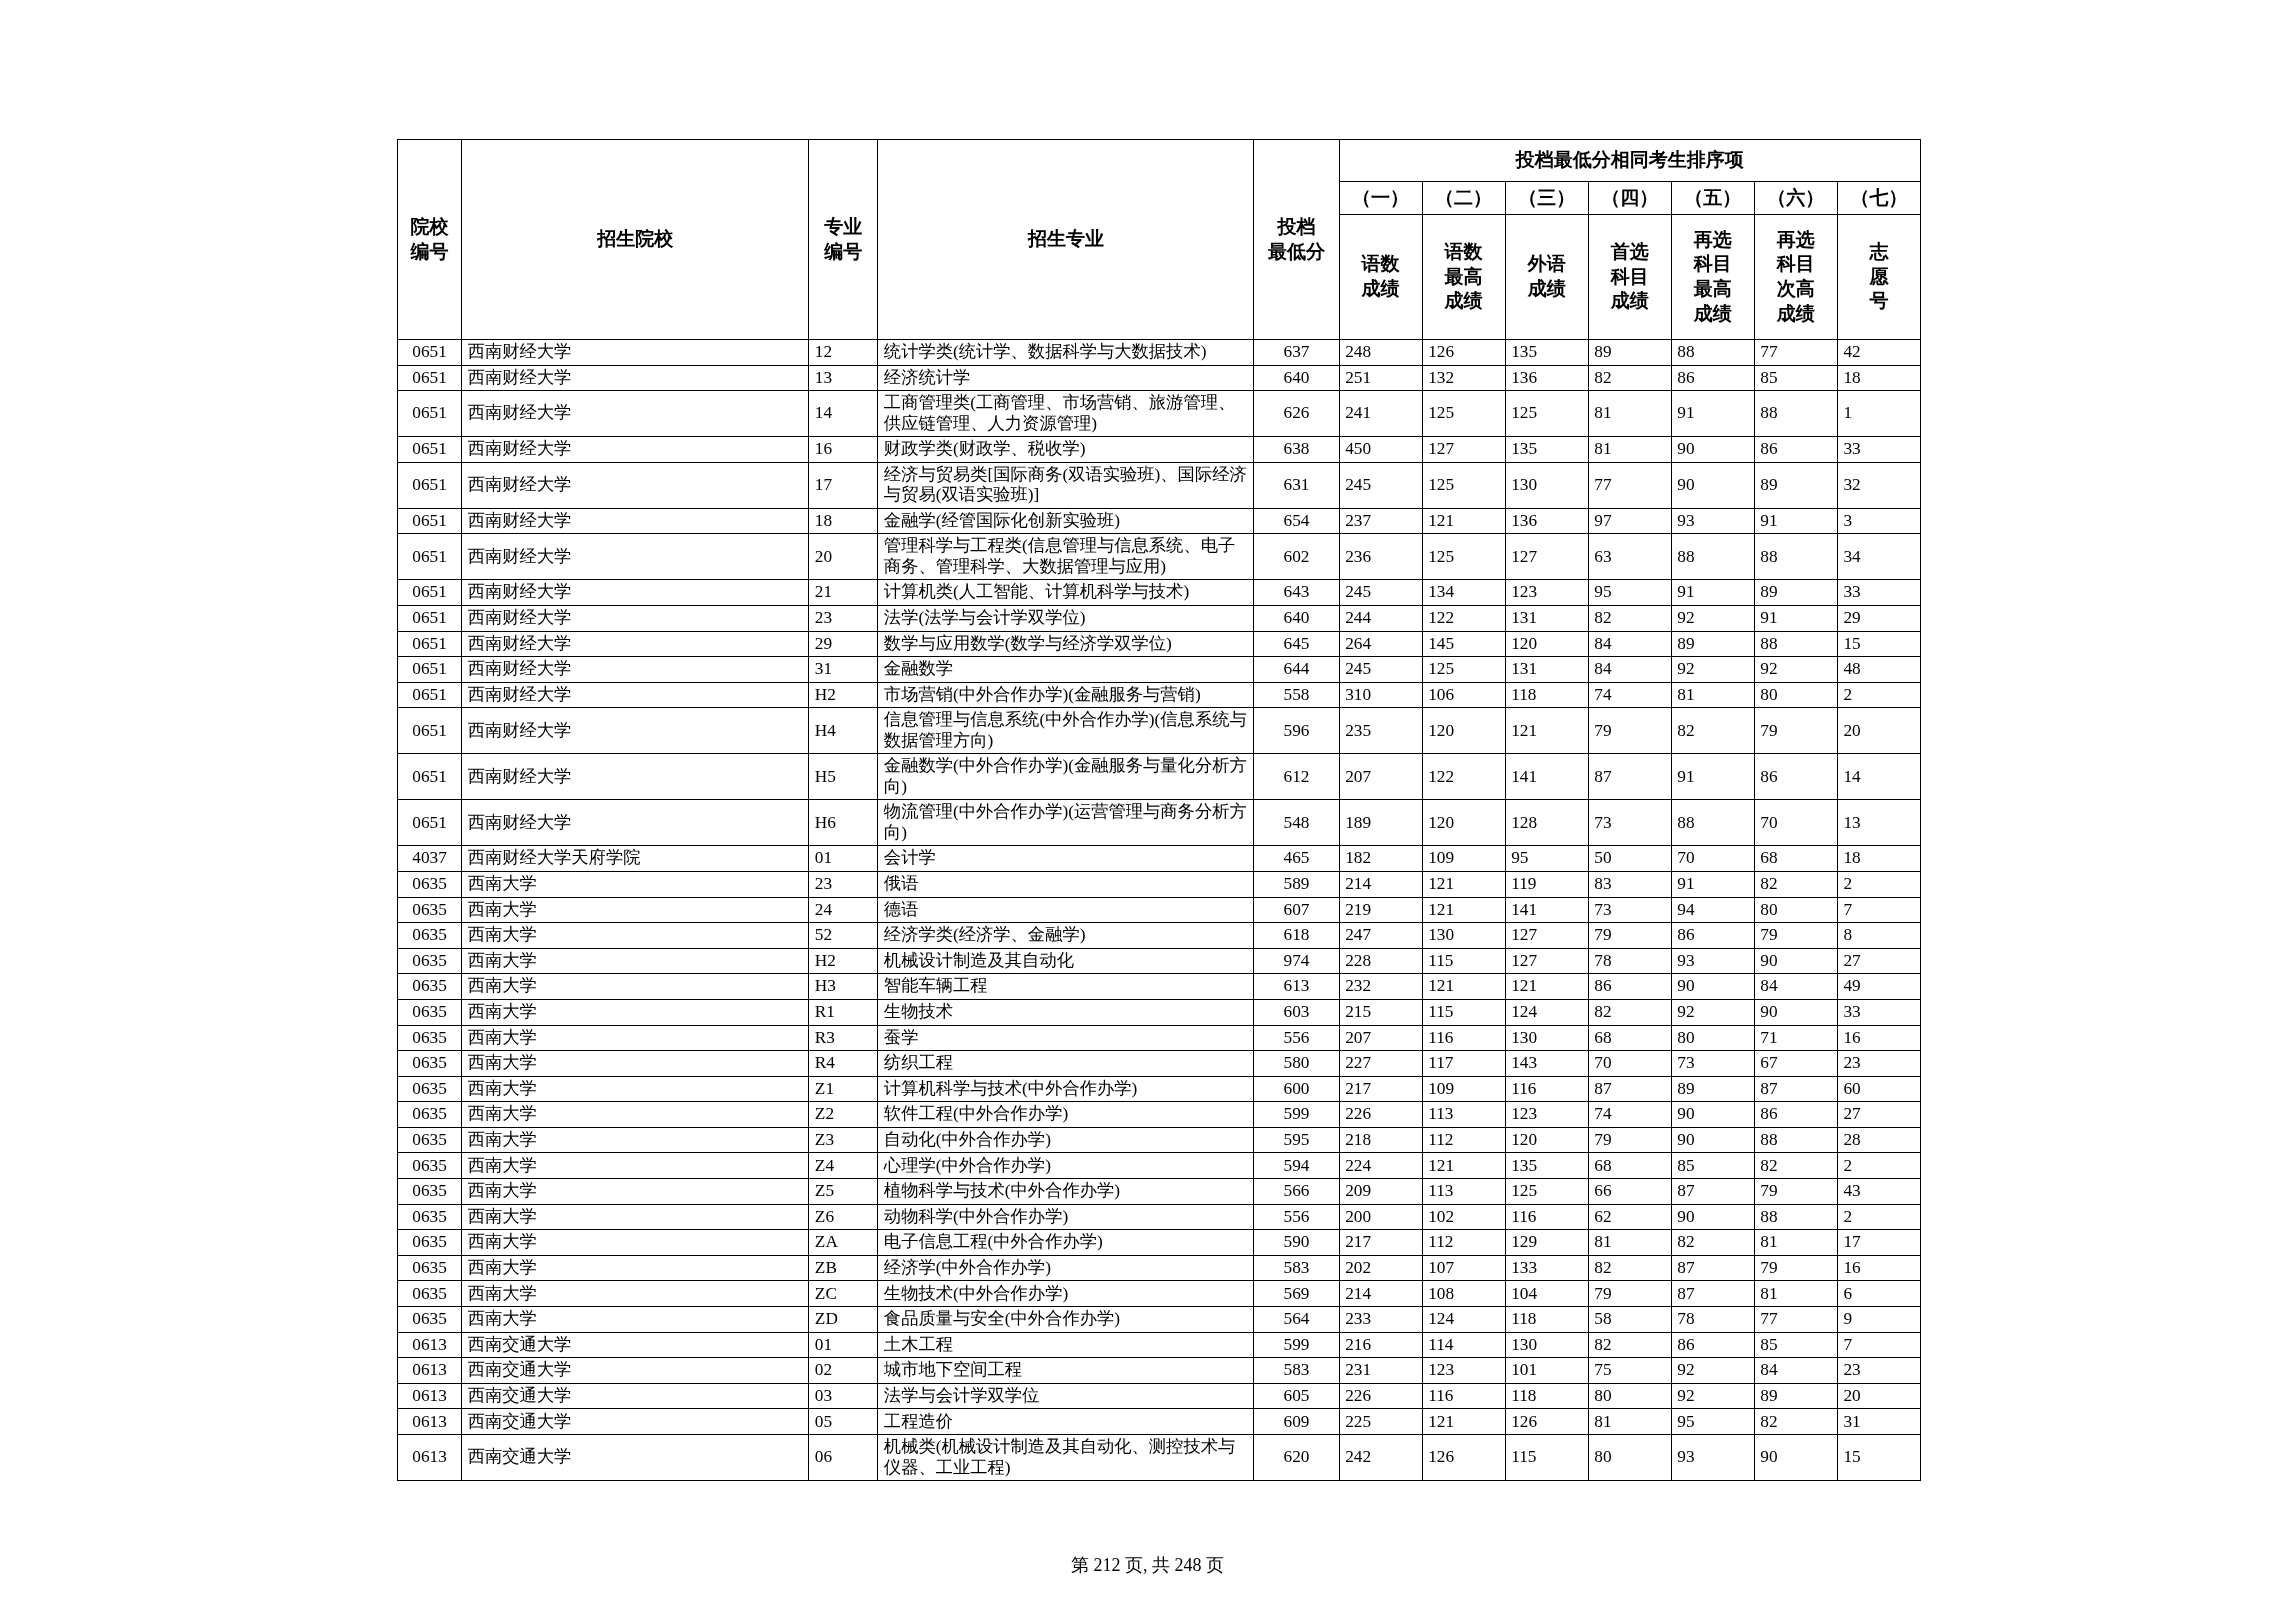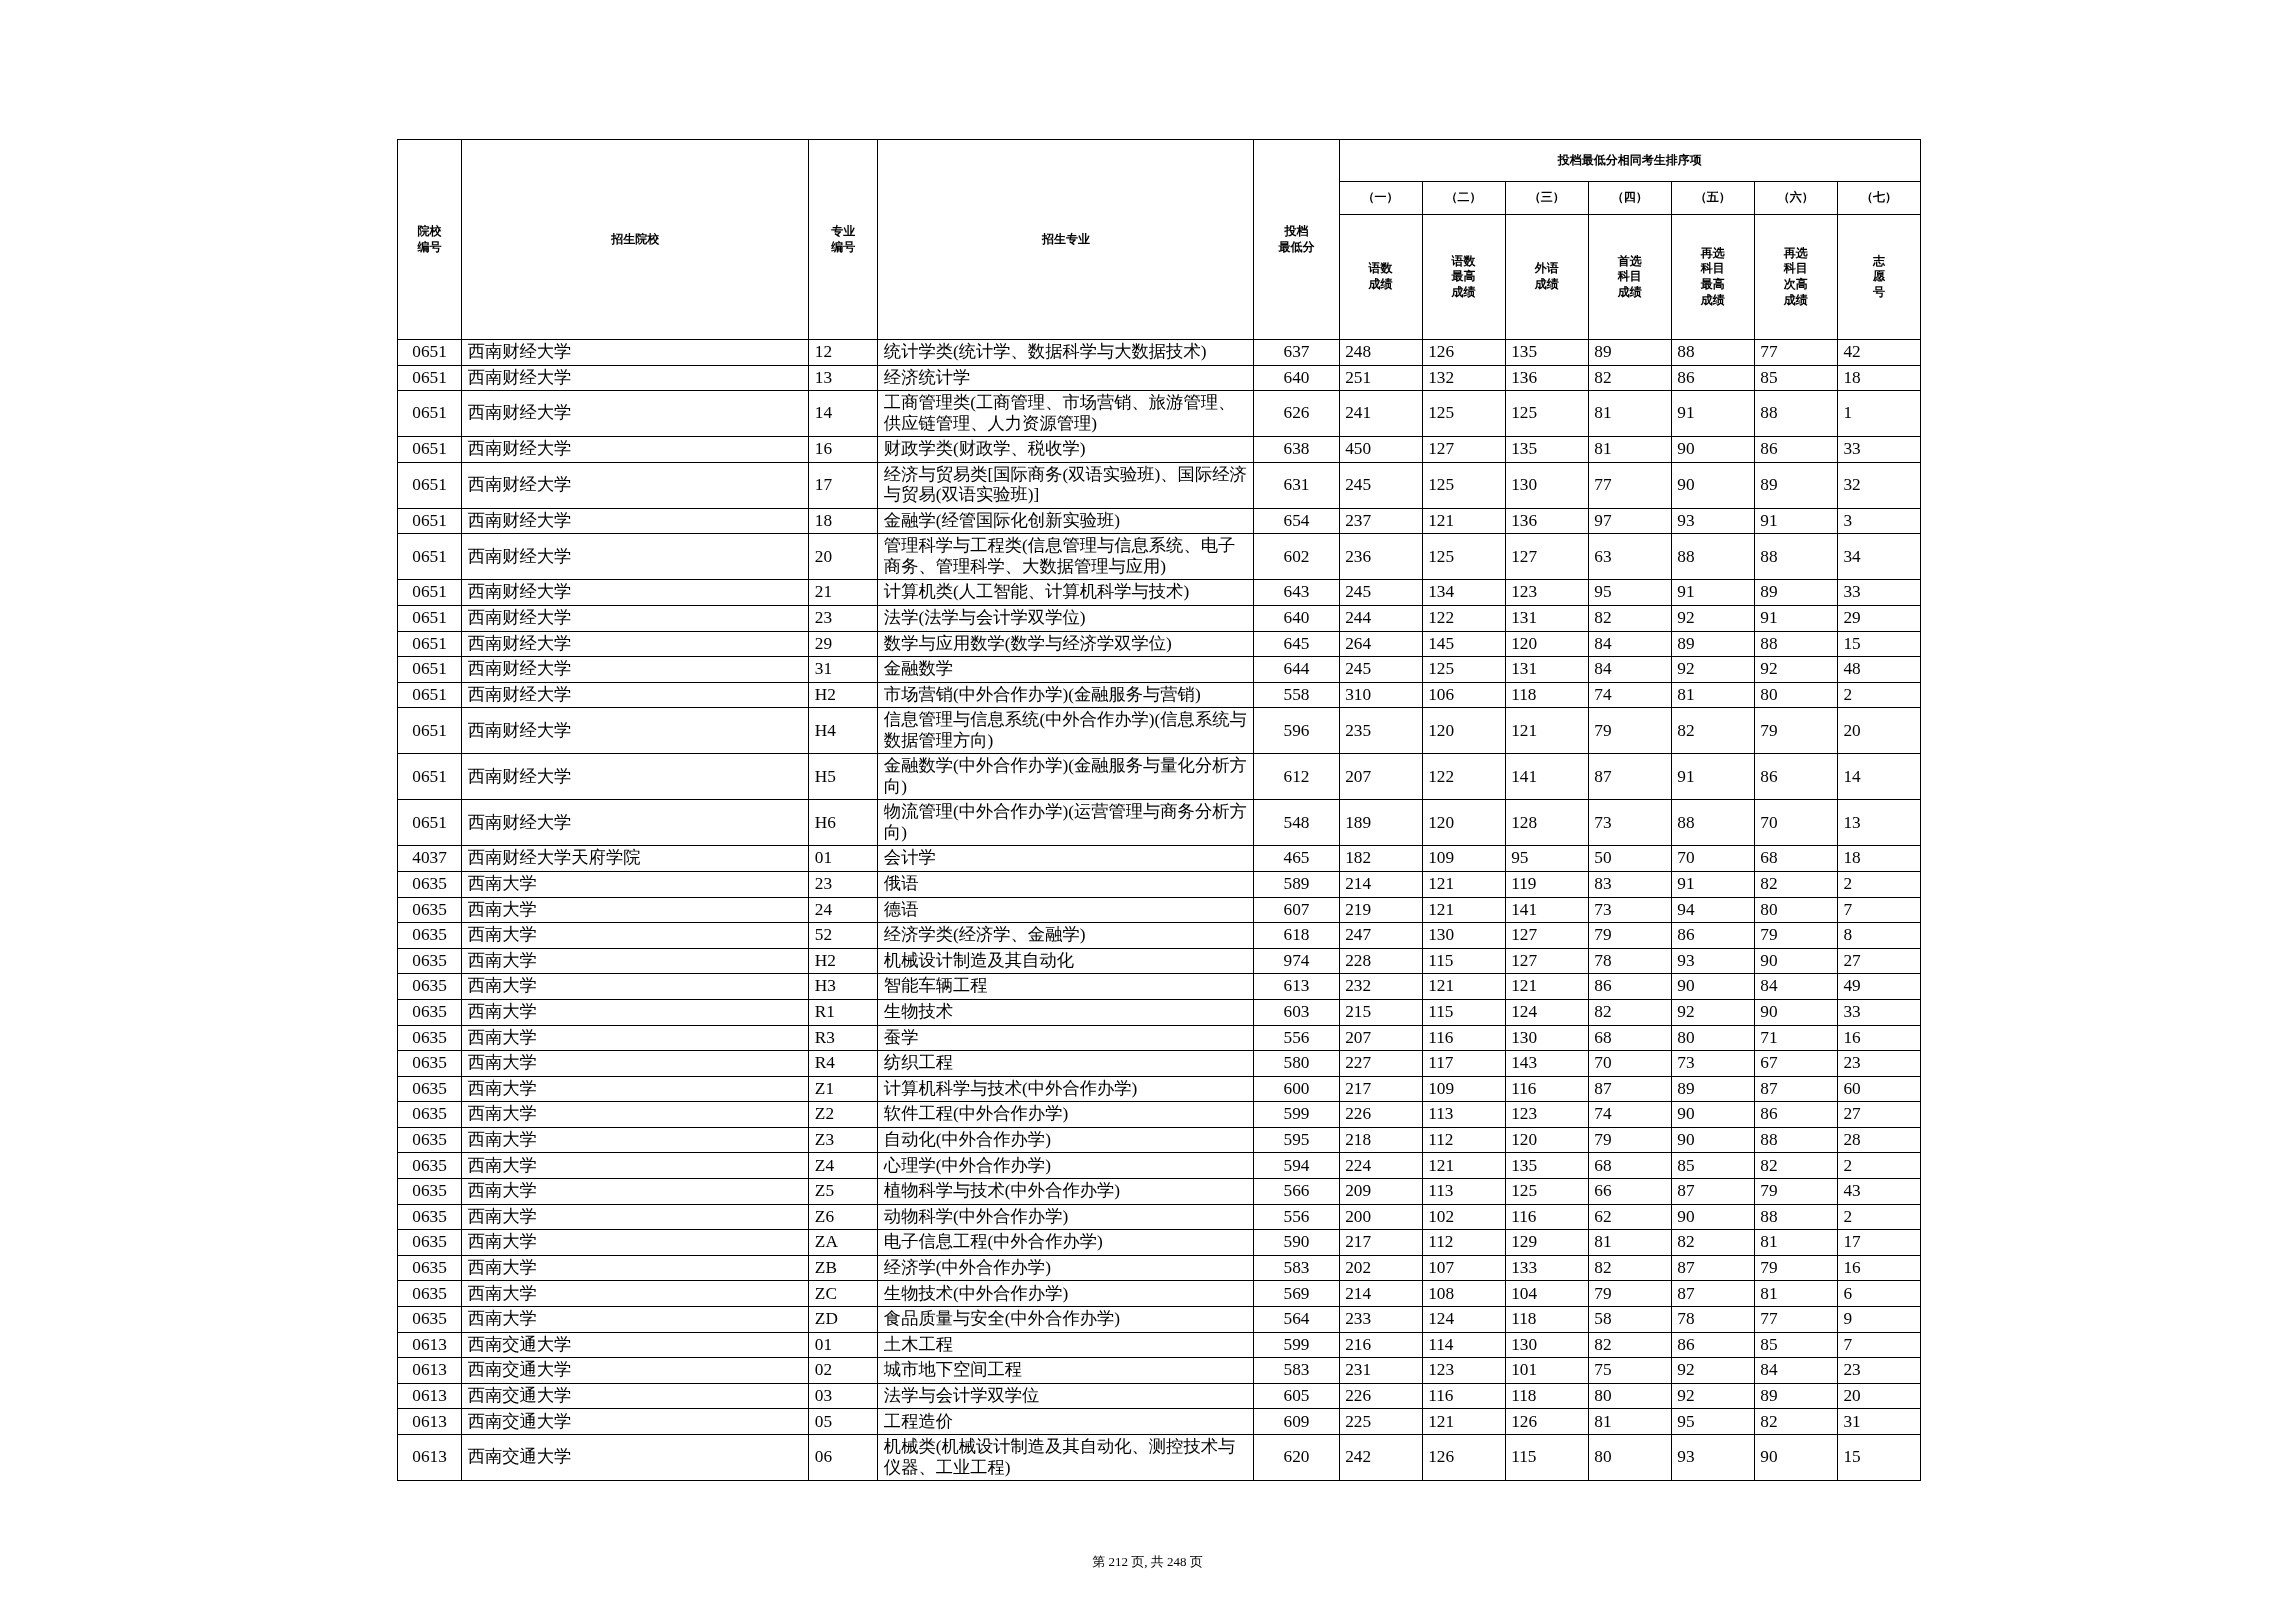--- a/index.html
+++ b/index.html
@@ -23,21 +23,21 @@
   }
   .score-table th, .score-table td {
     border: 1.4px solid #000000;
     overflow: hidden;
   }
   .score-table thead th {
     font-weight: bold;
     text-align: center;
     vertical-align: middle;
     white-space: pre-line;
-    font-size: 12px;
+    font-size: 19px;
     line-height: 1.3;
     padding: 2.8px;
   }
   tr.group-row  { height: 42px; }
   tr.ord-row    { height: 33px; }
   tr.main-row   { height: 125px; }
   .score-table tbody td {
     font-size: 17.3px;
     line-height: 1.18;
     padding: 2.1px 5.6px;
@@ -46,21 +46,21 @@
     word-break: break-all;
   }
   td.c-center { text-align: center; }
   td.c-left   { text-align: left; }
   .footer {
     position: absolute;
     top: 1553px;
     left: 0;
     width: 100%;
     text-align: center;
-    font-size: 13px;
+    font-size: 18px;
     color: #000000;
   }
 </style>
 </head>
 <body>
 
 <div class="page">
 
   <table class="score-table">
     <colgroup>

